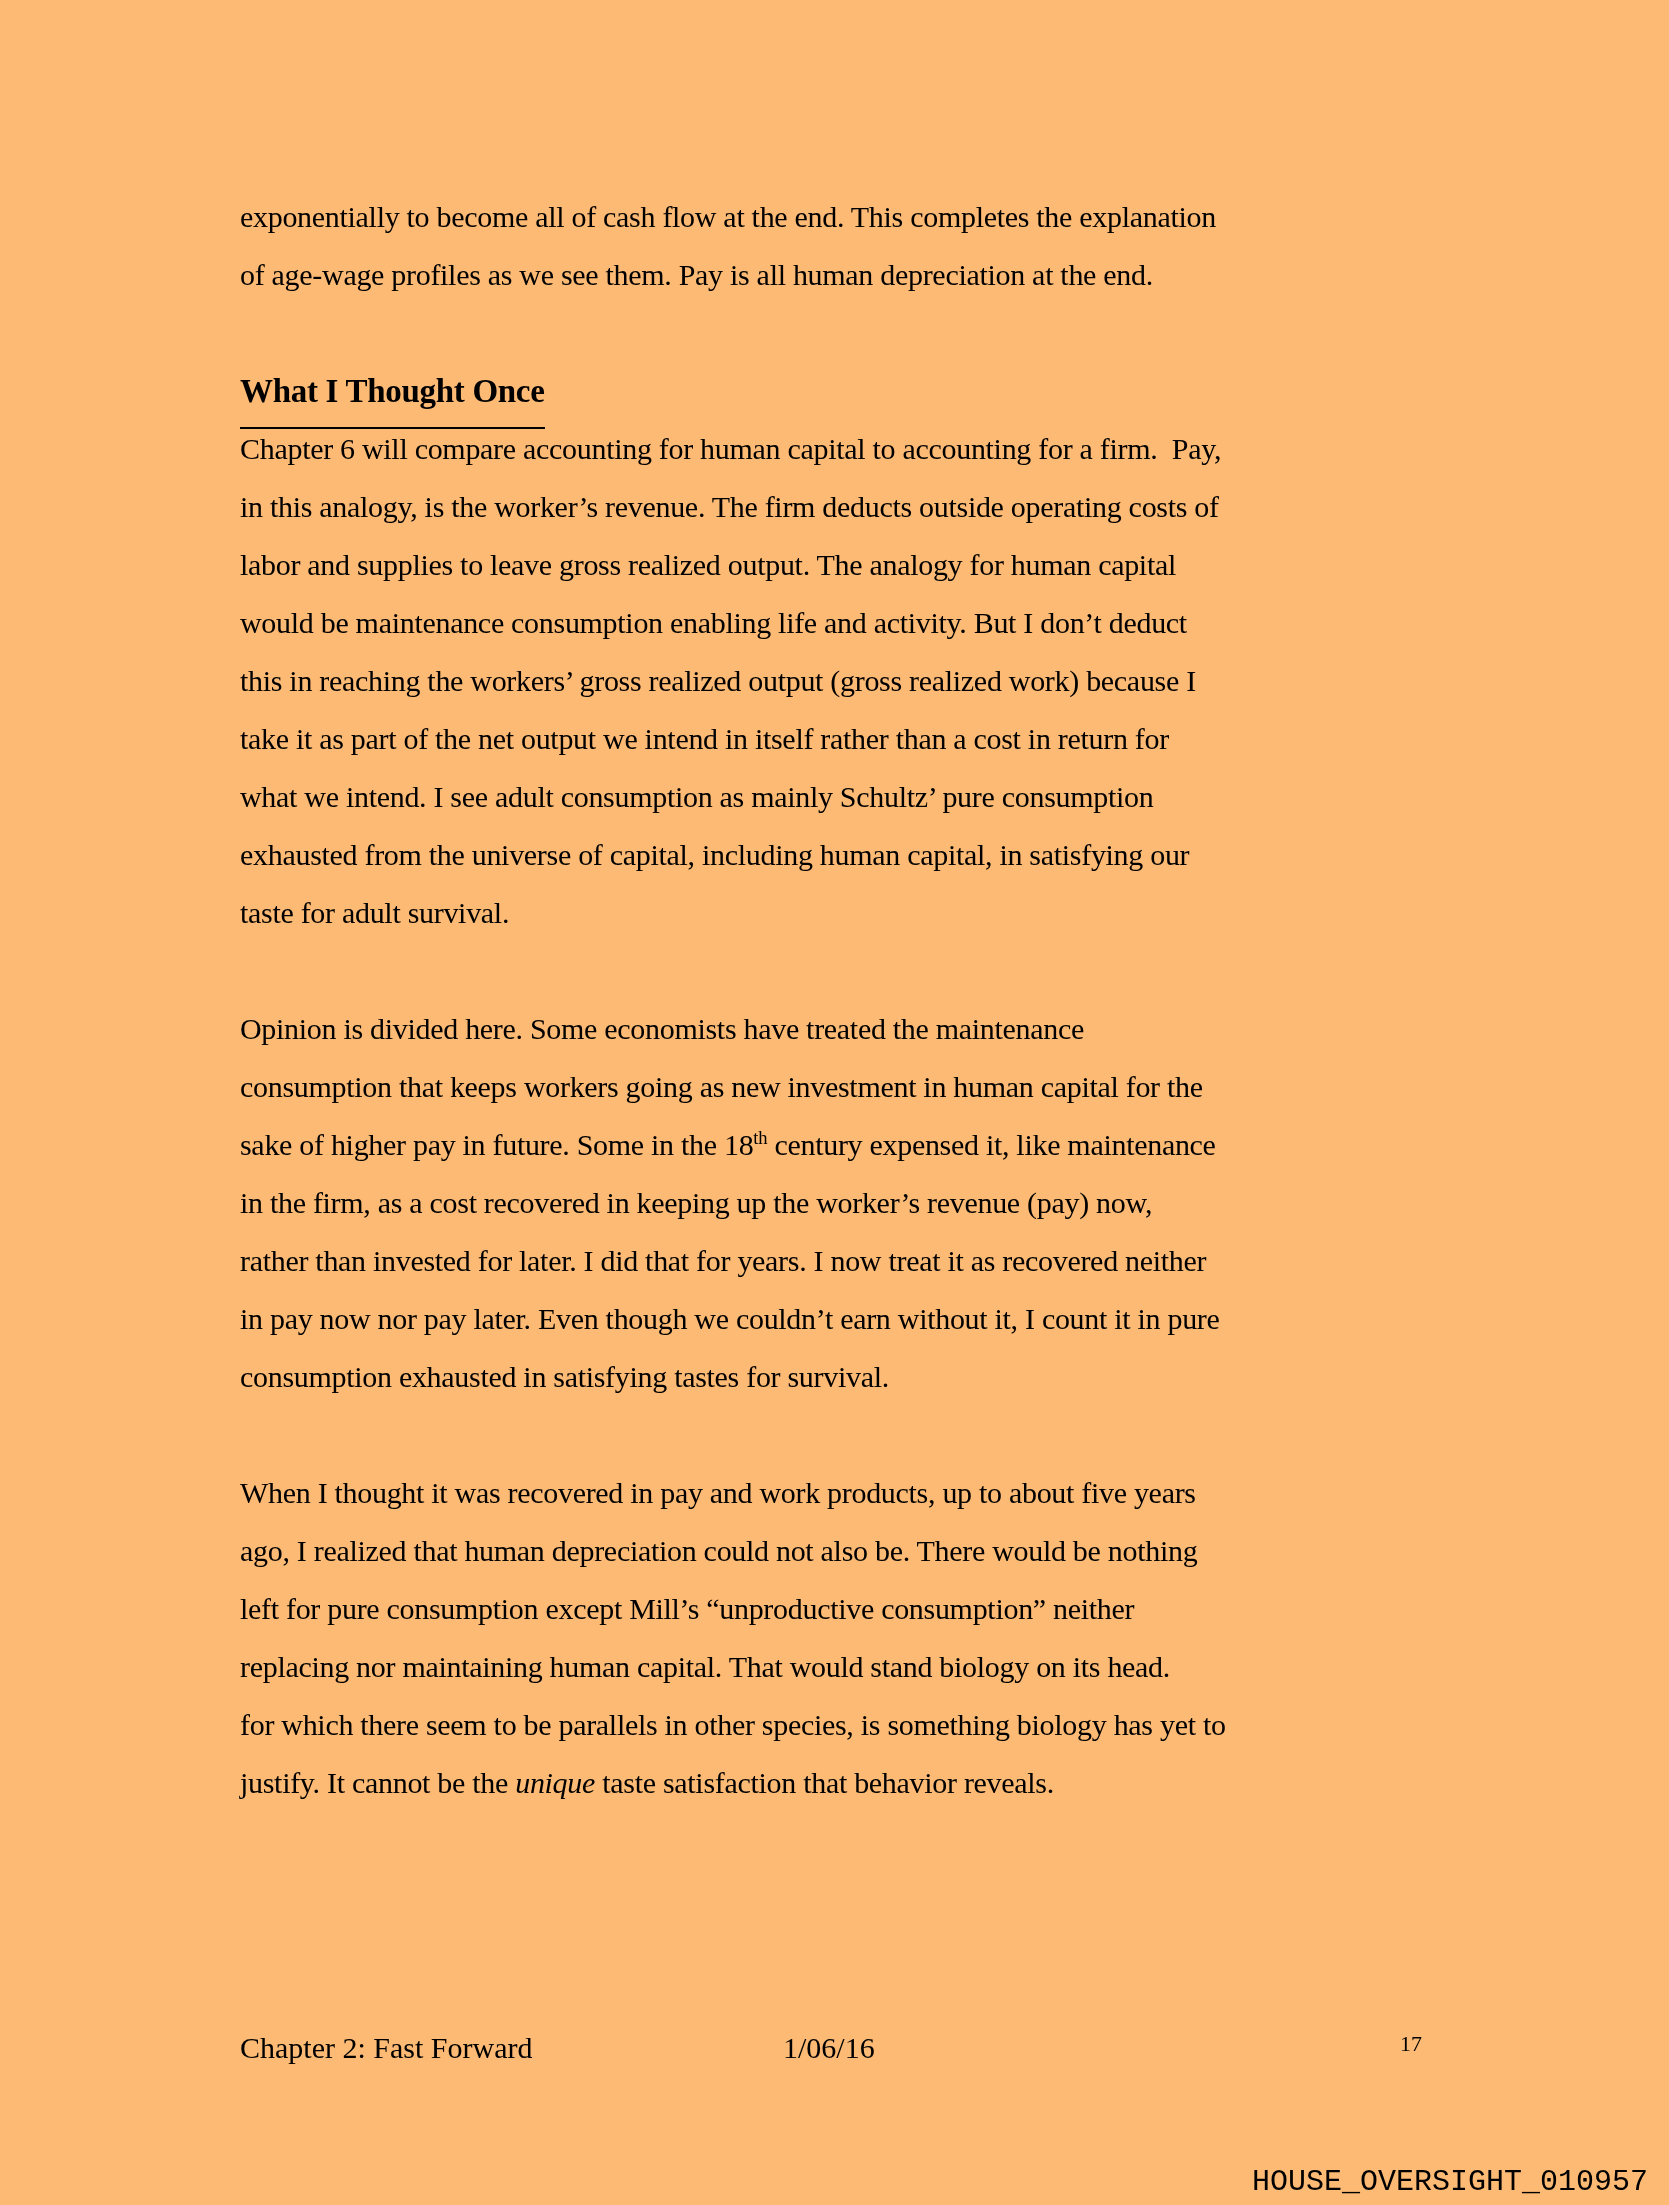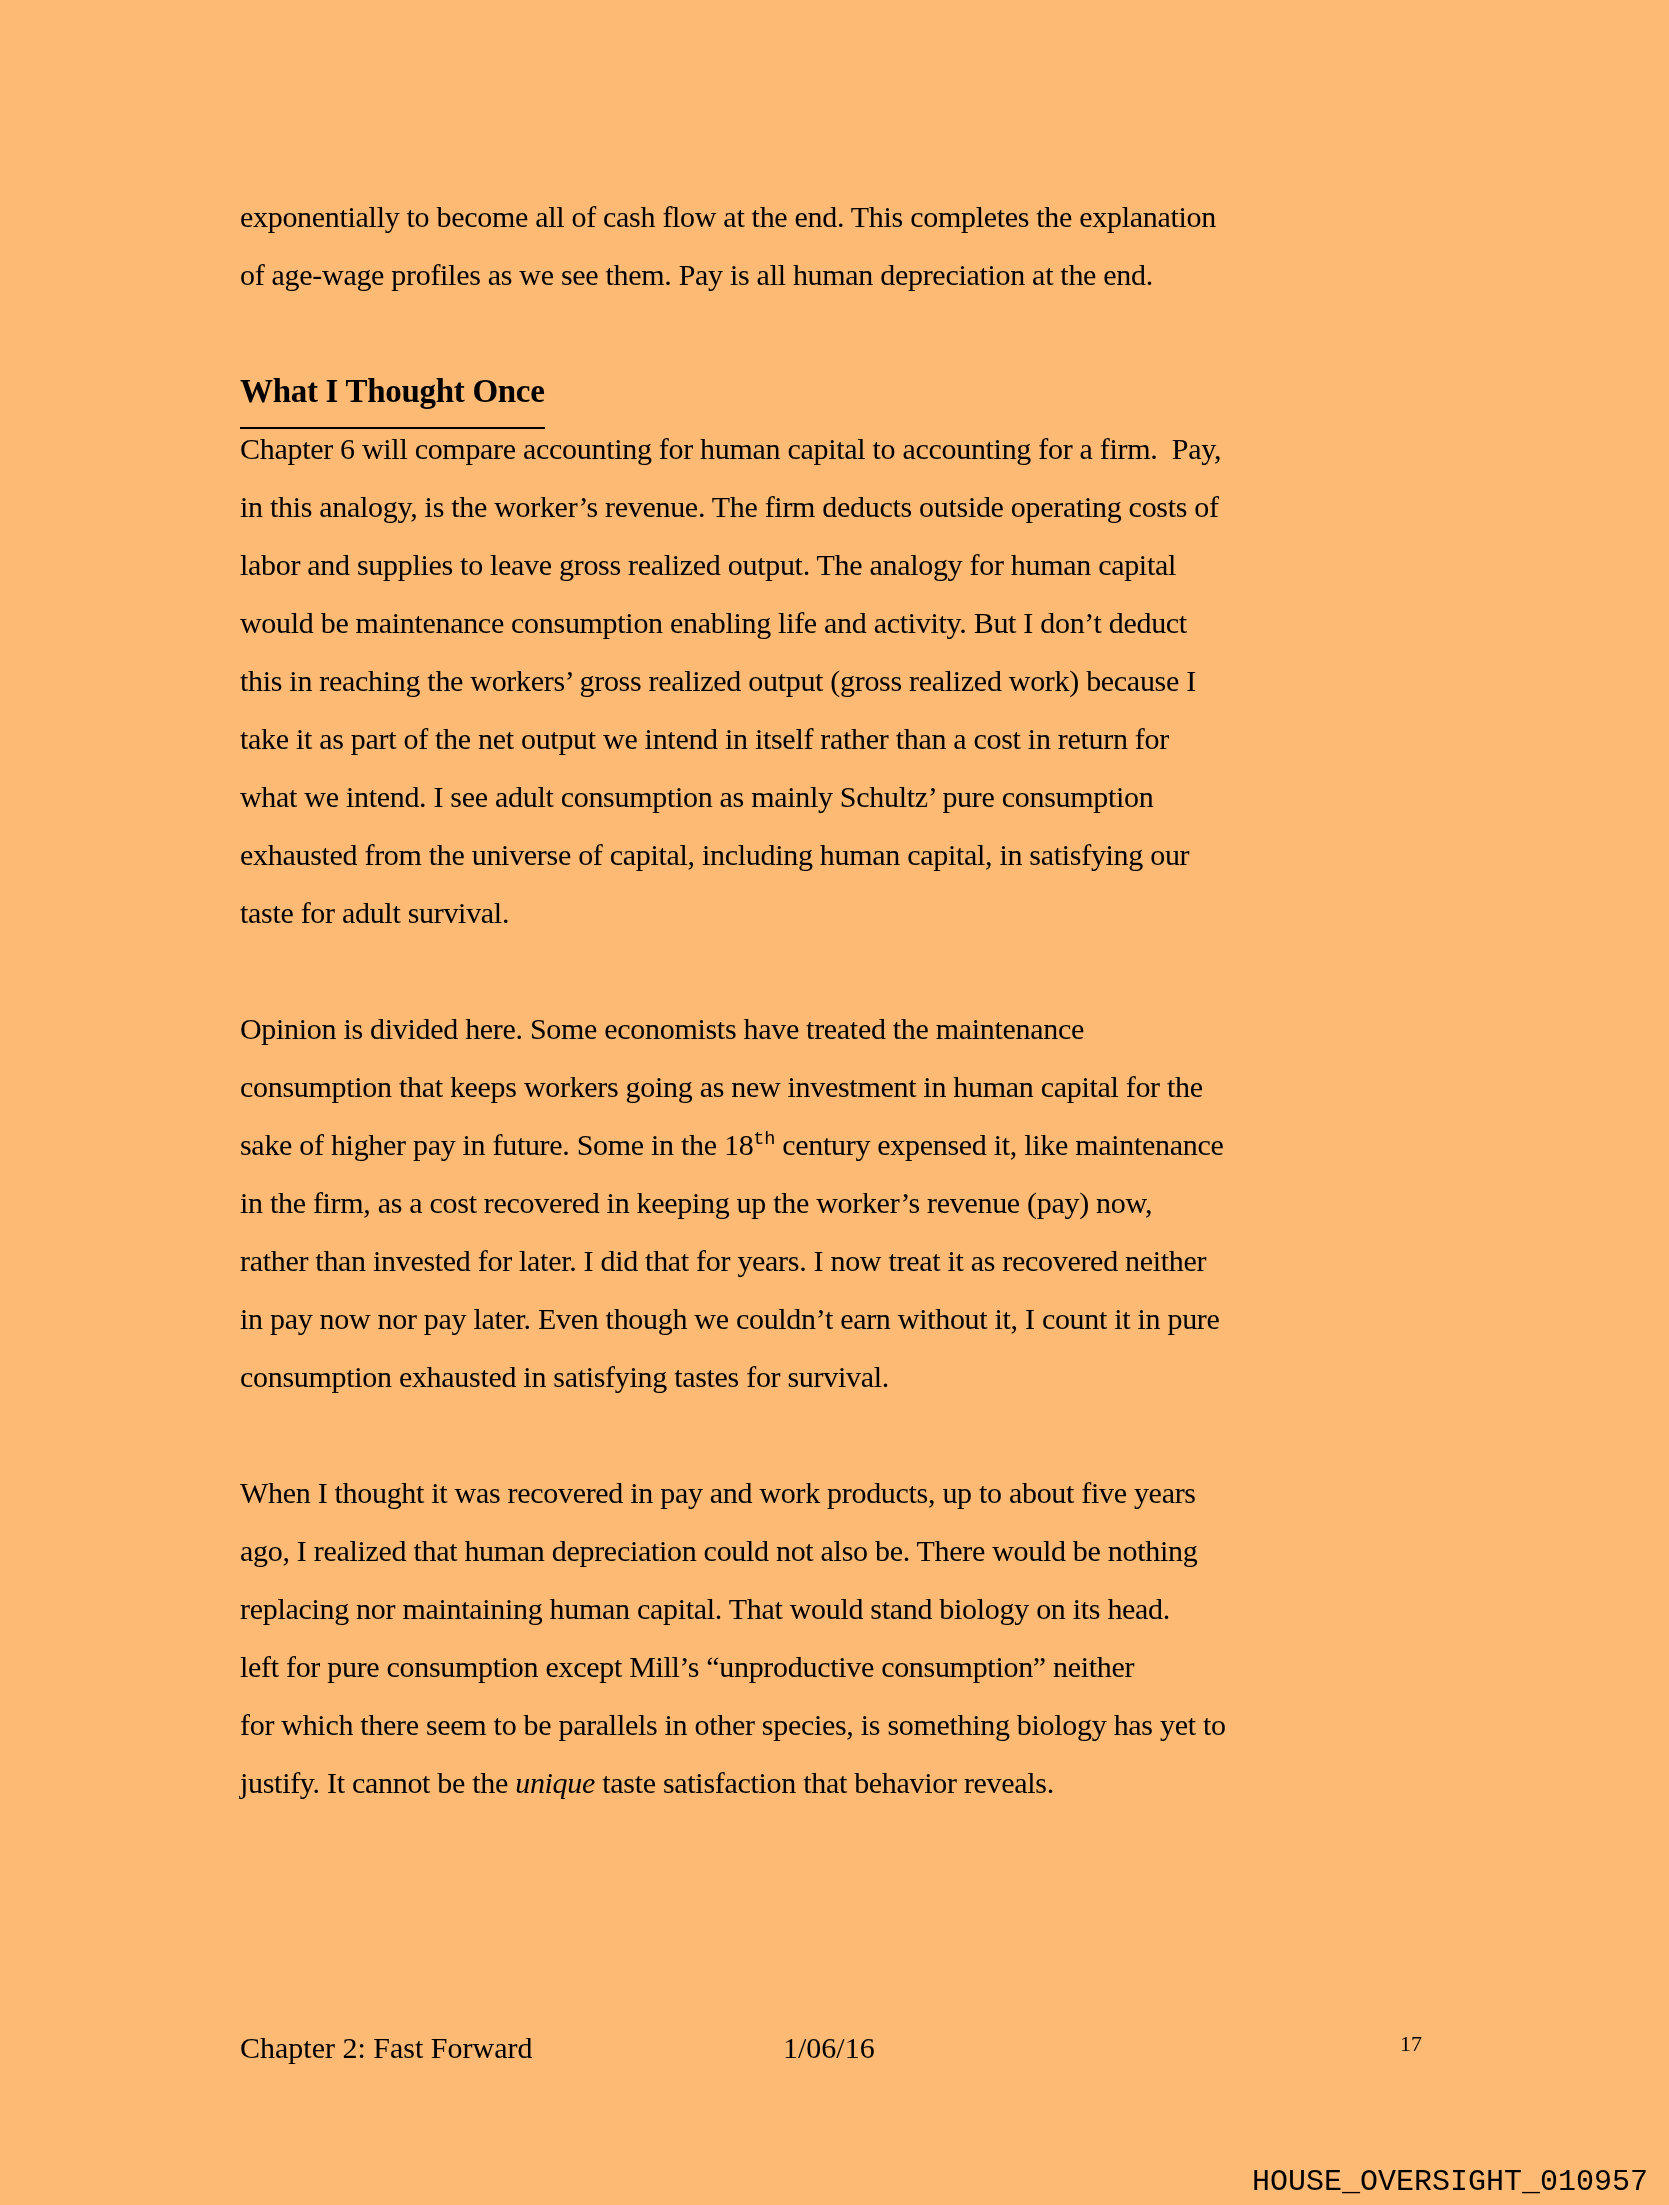--- a/index.html
+++ b/index.html
@@ -39,21 +39,20 @@
   .heading-text {
     font-weight: bold;
     font-size: 33px;
     border-bottom: 2.6px solid #000000;
     padding-bottom: 18px;
   }
   .sup {
     font-size: 0.62em;
     vertical-align: super;
     line-height: 0;
-    font-family: Liberation Mono, monospace;
   }
   .em { font-style: italic; }
   .footer {
     position: absolute;
     left: 0;
     top: 2025px;
     width: 1669px;
     height: 46px;
     font-size: 30px;
     line-height: 46px;
@@ -104,22 +103,22 @@
       <div class="line"><span>sake of higher pay in future. Some in the 18</span><span class="sup">th</span><span> century expensed it, like maintenance</span></div>
       <div class="line">in the firm, as a cost recovered in keeping up the worker’s revenue (pay) now,</div>
       <div class="line">rather than invested for later. I did that for years. I now treat it as recovered neither</div>
       <div class="line">in pay now nor pay later. Even though we couldn’t earn without it, I count it in pure</div>
       <div class="line">consumption exhausted in satisfying tastes for survival.</div>
     </div>
 
     <div class="para gap-before">
       <div class="line">When I thought it was recovered in pay and work products, up to about five years</div>
       <div class="line">ago, I realized that human depreciation could not also be. There would be nothing</div>
+      <div class="line">left for pure consumption except Mill’s “unproductive consumption” neither</div>
       <div class="line">replacing nor maintaining human capital. That would stand biology on its head.</div>
-      <div class="line">left for pure consumption except Mill’s “unproductive consumption” neither</div>
       <div class="line">for which there seem to be parallels in other species, is something biology has yet to</div>
       <div class="line"><span>justify. It cannot be the </span><span class="em">unique</span><span> taste satisfaction that behavior reveals.</span></div>
     </div>
 
   </div>
 
   <div class="footer">
     <span class="footer-chapter">Chapter 2: Fast Forward</span>
     <span class="footer-date">1/06/16</span>
     <span class="footer-page">17</span>

